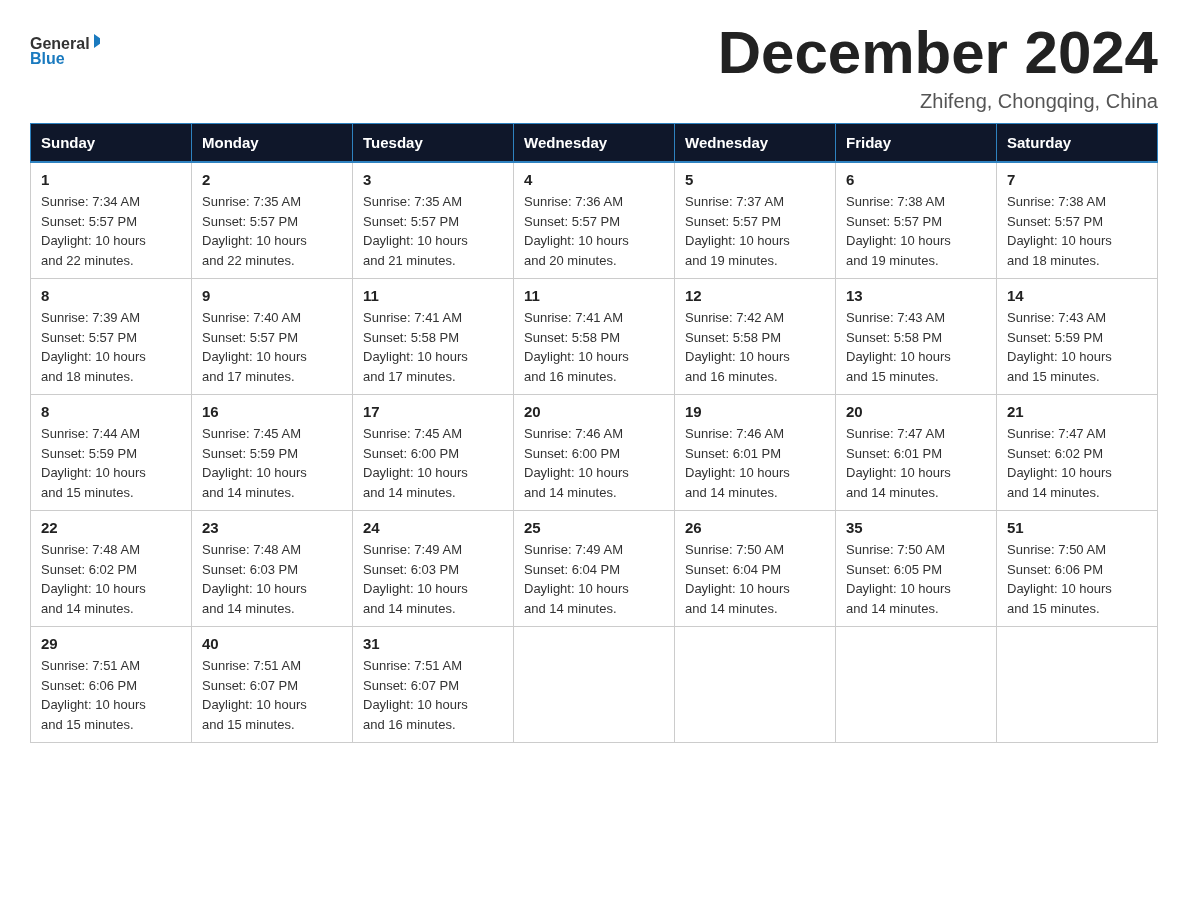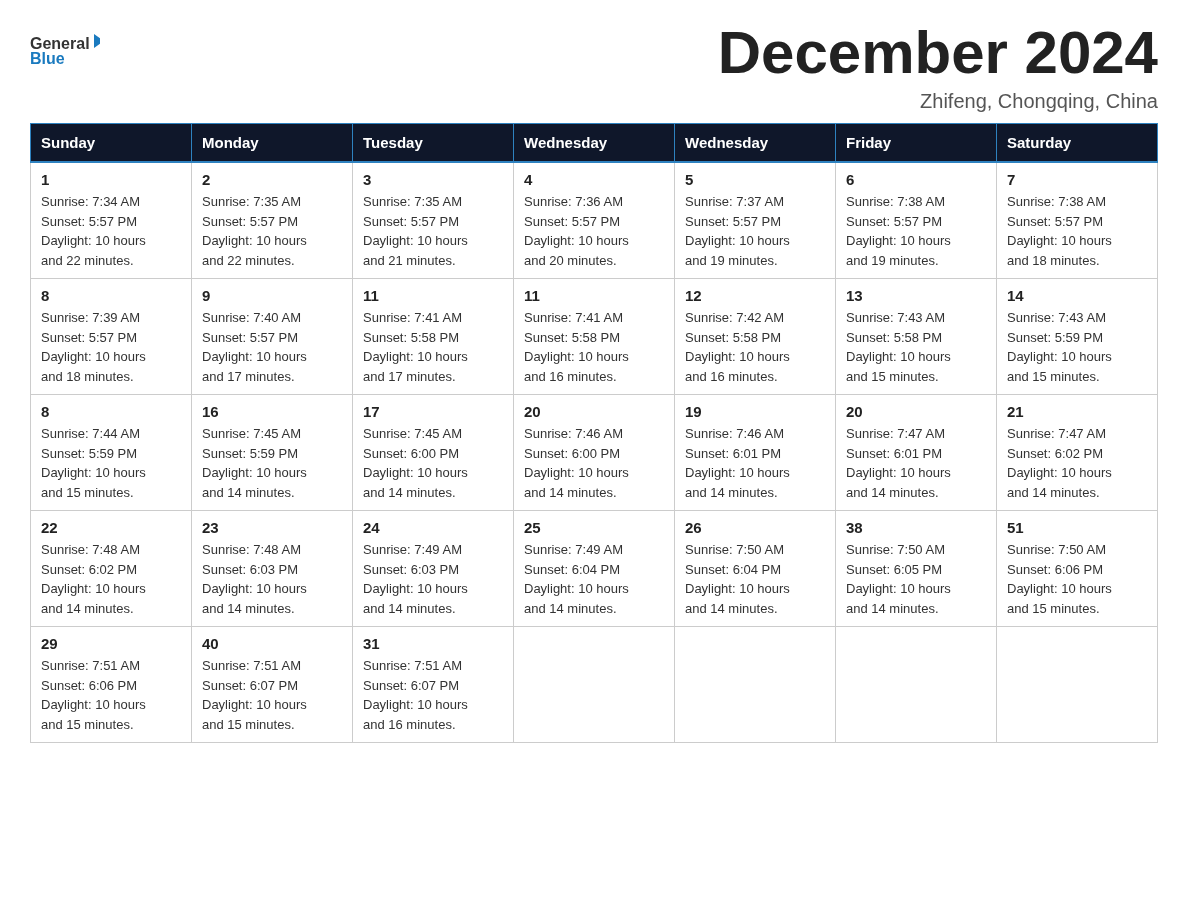--- a/index.html
+++ b/index.html
@@ -215,21 +215,21 @@
         </td>
         <td>
           <div class="day-number">25</div>
           <div class="day-info">Sunrise: 7:49 AM<br>Sunset: 6:04 PM<br>Daylight: 10 hours<br>and 14 minutes.</div>
         </td>
         <td>
           <div class="day-number">26</div>
           <div class="day-info">Sunrise: 7:50 AM<br>Sunset: 6:04 PM<br>Daylight: 10 hours<br>and 14 minutes.</div>
         </td>
         <td>
-          <div class="day-number">38</div>
+          <div class="day-number">35</div>
           <div class="day-info">Sunrise: 7:50 AM<br>Sunset: 6:05 PM<br>Daylight: 10 hours<br>and 14 minutes.</div>
         </td>
         <td>
           <div class="day-number">51</div>
           <div class="day-info">Sunrise: 7:50 AM<br>Sunset: 6:06 PM<br>Daylight: 10 hours<br>and 15 minutes.</div>
         </td>
       </tr>
       <tr>
         <td>
           <div class="day-number">29</div>

